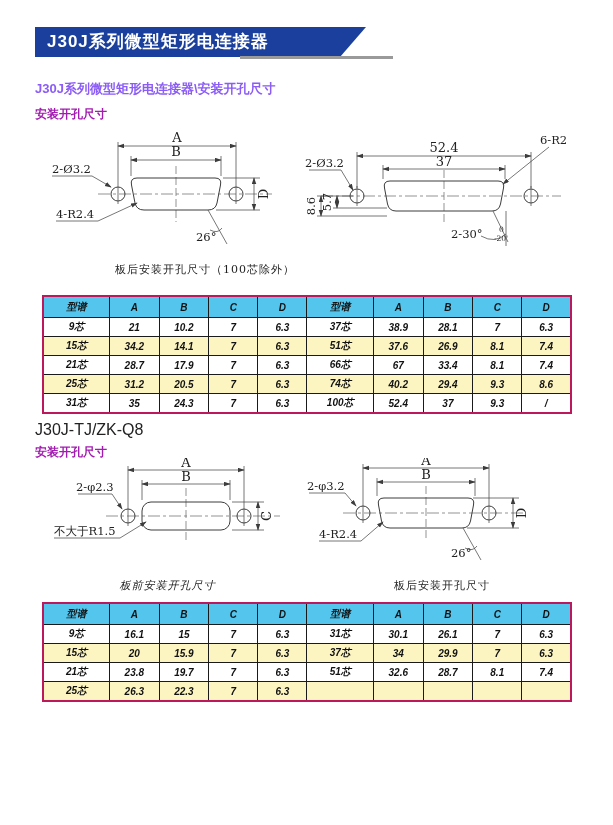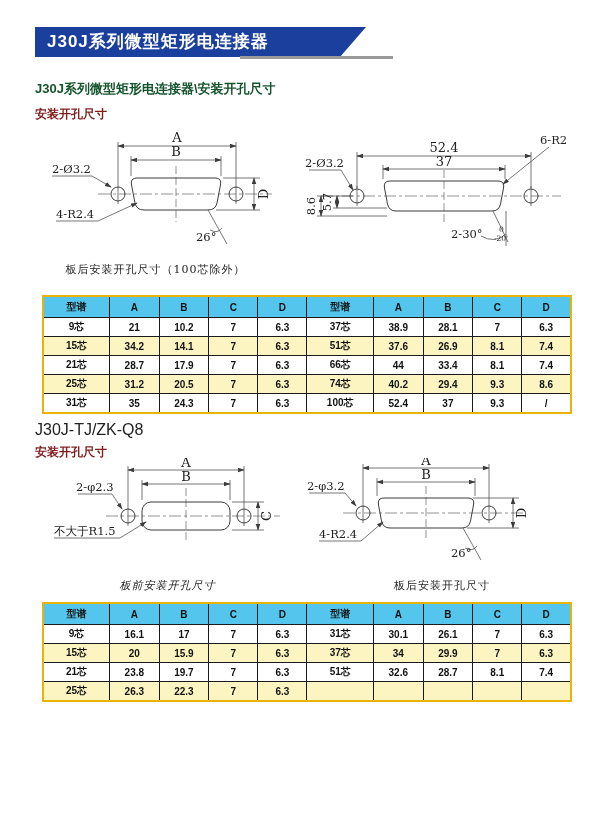--- a/index.html
+++ b/index.html
@@ -6,22 +6,22 @@
   #page{position:relative;width:613px;height:825px;background:#ffffff;margin:0 auto;
         font-family:"Liberation Sans",sans-serif;overflow:hidden;}
 
   
   #banner{position:absolute;left:35px;top:27px;width:331px;height:30px;
           background:#1a3f9d;color:#fff;font-size:17px;font-weight:bold;
           line-height:30px;padding-left:12px;box-sizing:border-box;letter-spacing:1px;
           clip-path:polygon(0 0,100% 0,calc(100% - 26px) 100%,0 100%);}
   #banner-underline{position:absolute;left:240px;top:56px;width:153px;height:3px;background:#9a9a9a;}
 
-  .blue-heading{position:absolute;left:35px;top:80px;font-size:13px;font-weight:bold;color:#14532d;}
-  .black-subhead{position:absolute;left:35px;font-size:12px;font-weight:bold;color:#7f1d1d;}
+  .blue-heading{position:absolute;left:35px;top:80px;font-size:13px;font-weight:bold;color:#8b5cf6;}
+  .black-subhead{position:absolute;left:35px;font-size:12px;font-weight:bold;color:#a21caf;}
   .model-label{position:absolute;left:35px;top:421px;font-size:16px;color:#222;}
 
   .drawing{position:absolute;}
   .caption{position:absolute;font-family:"DejaVu Serif",serif;font-size:11px;color:#222;
            text-align:center;letter-spacing:1px;}
 
   
   .ln{stroke:#3c3c3c;stroke-width:1;fill:none;}
   .thin{stroke:#4a4a4a;stroke-width:0.75;fill:none;}
   .cl{stroke:#666;stroke-width:0.7;fill:none;stroke-dasharray:12 3 3 3;}
@@ -29,21 +29,21 @@
   .dim{font-family:"DejaVu Serif",serif;font-size:13px;fill:#222;}
   .dimsm{font-family:"DejaVu Serif",serif;font-size:11.5px;fill:#222;}
   .dimxs{font-family:"DejaVu Serif",serif;font-size:7.5px;fill:#222;}
 
   
   table.spec{position:absolute;left:42px;width:530px;border-collapse:collapse;
              font-size:10px;color:#111;table-layout:fixed;}
   table.spec th,table.spec td{border:1px solid #1a1a1a;text-align:center;padding:0;
              height:18px;font-weight:bold;overflow:hidden;}
   table.spec th{background:#54c6ed;height:20px;}
-  table.spec{border:2px solid #eab308;}
+  table.spec{border:2px solid #be185d;font-style:italic;}
   table.spec tbody tr:nth-child(even) td{background:#fcf5c2;}
   table.spec tbody tr:nth-child(odd) td{background:#ffffff;}
   #table1{top:295px;}
   #table2{top:602px;}
 </style>
 </head>
 <body>
 
 <div id="page">
 
@@ -88,21 +88,21 @@
     <text class="dimsm" x="12" y="43">2-Ø3.2</text>
     <polyline class="thin" points="12,46 52,46 71,57" marker-end="url(#arr)"></polyline>
 
     <text class="dimsm" x="16" y="88">4-R2.4</text>
     <polyline class="thin" points="16,91 58,91 97,73" marker-end="url(#arr)"></polyline>
 
     <line class="thin" x1="168" y1="80" x2="187" y2="114"></line>
     <path class="thin" d="M 170 100 Q 178 104 182 98"></path>
     <text class="dimsm" x="156" y="111">26°</text>
   </svg>
-  <div class="caption" style="left:28px;top:262px;width:255px;">板后安装开孔尺寸（100芯除外）</div>
+  <div class="caption" style="left:40px;top:262px;width:255px;text-align:right;">板后安装开孔尺寸（100芯除外）</div>
 
   <svg class="drawing" style="left:303px;top:130px;" width="278" height="128" viewBox="0 0 278 128">
     <line class="cl" x1="18" y1="66" x2="258" y2="66"></line>
     <line class="vdash" x1="141" y1="40" x2="141" y2="95"></line>
     <path class="ln" d="M 87 51 L 195 51 Q 202 51 200.5 58 L 197.5 74 Q 196 81 189 81 L 93 81 Q 86 81 84.5 74 L 81.5 58 Q 80 51 87 51 Z"></path>
     <circle class="ln" cx="54" cy="66" r="7"></circle>
     <circle class="ln" cx="228" cy="66" r="7"></circle>
     <line class="thin" x1="54" y1="56" x2="54" y2="76"></line>
       <line class="thin" x1="228" y1="56" x2="228" y2="76"></line>
 
@@ -190,21 +190,21 @@
           <td>8.1</td>
           <td>7.4</td>
         </tr>
         <tr>
           <td>21芯</td>
           <td>28.7</td>
           <td>17.9</td>
           <td>7</td>
           <td>6.3</td>
           <td>66芯</td>
-          <td>44</td>
+          <td>67</td>
           <td>33.4</td>
           <td>8.1</td>
           <td>7.4</td>
         </tr>
         <tr>
           <td>25芯</td>
           <td>31.2</td>
           <td>20.5</td>
           <td>7</td>
           <td>6.3</td>
@@ -324,21 +324,21 @@
           <th>A</th>
           <th>B</th>
           <th>C</th>
           <th>D</th>
         </tr>
       </thead>
     <tbody>
         <tr>
           <td>9芯</td>
           <td>16.1</td>
-          <td>17</td>
+          <td>15</td>
           <td>7</td>
           <td>6.3</td>
           <td>31芯</td>
           <td>30.1</td>
           <td>26.1</td>
           <td>7</td>
           <td>6.3</td>
         </tr>
         <tr>
           <td>15芯</td>

